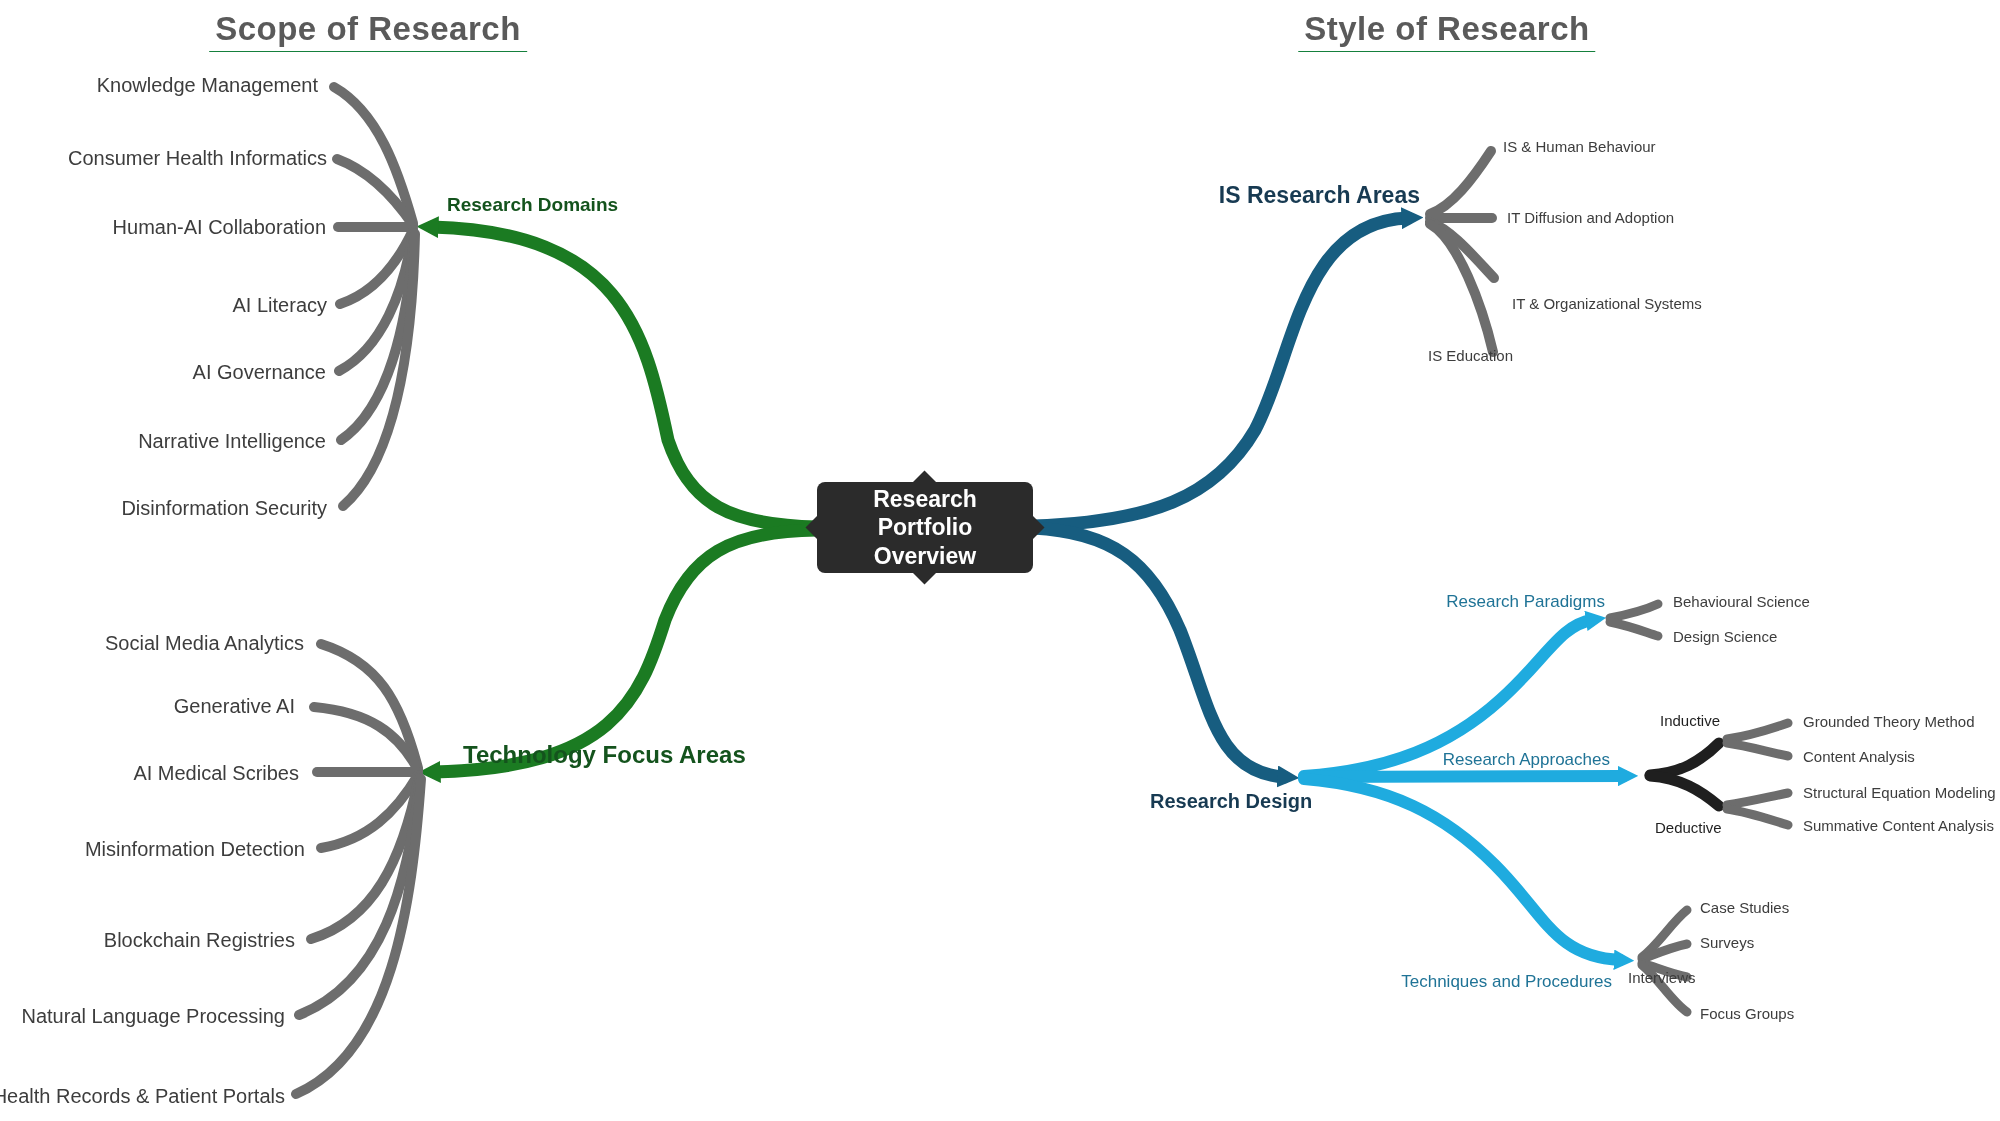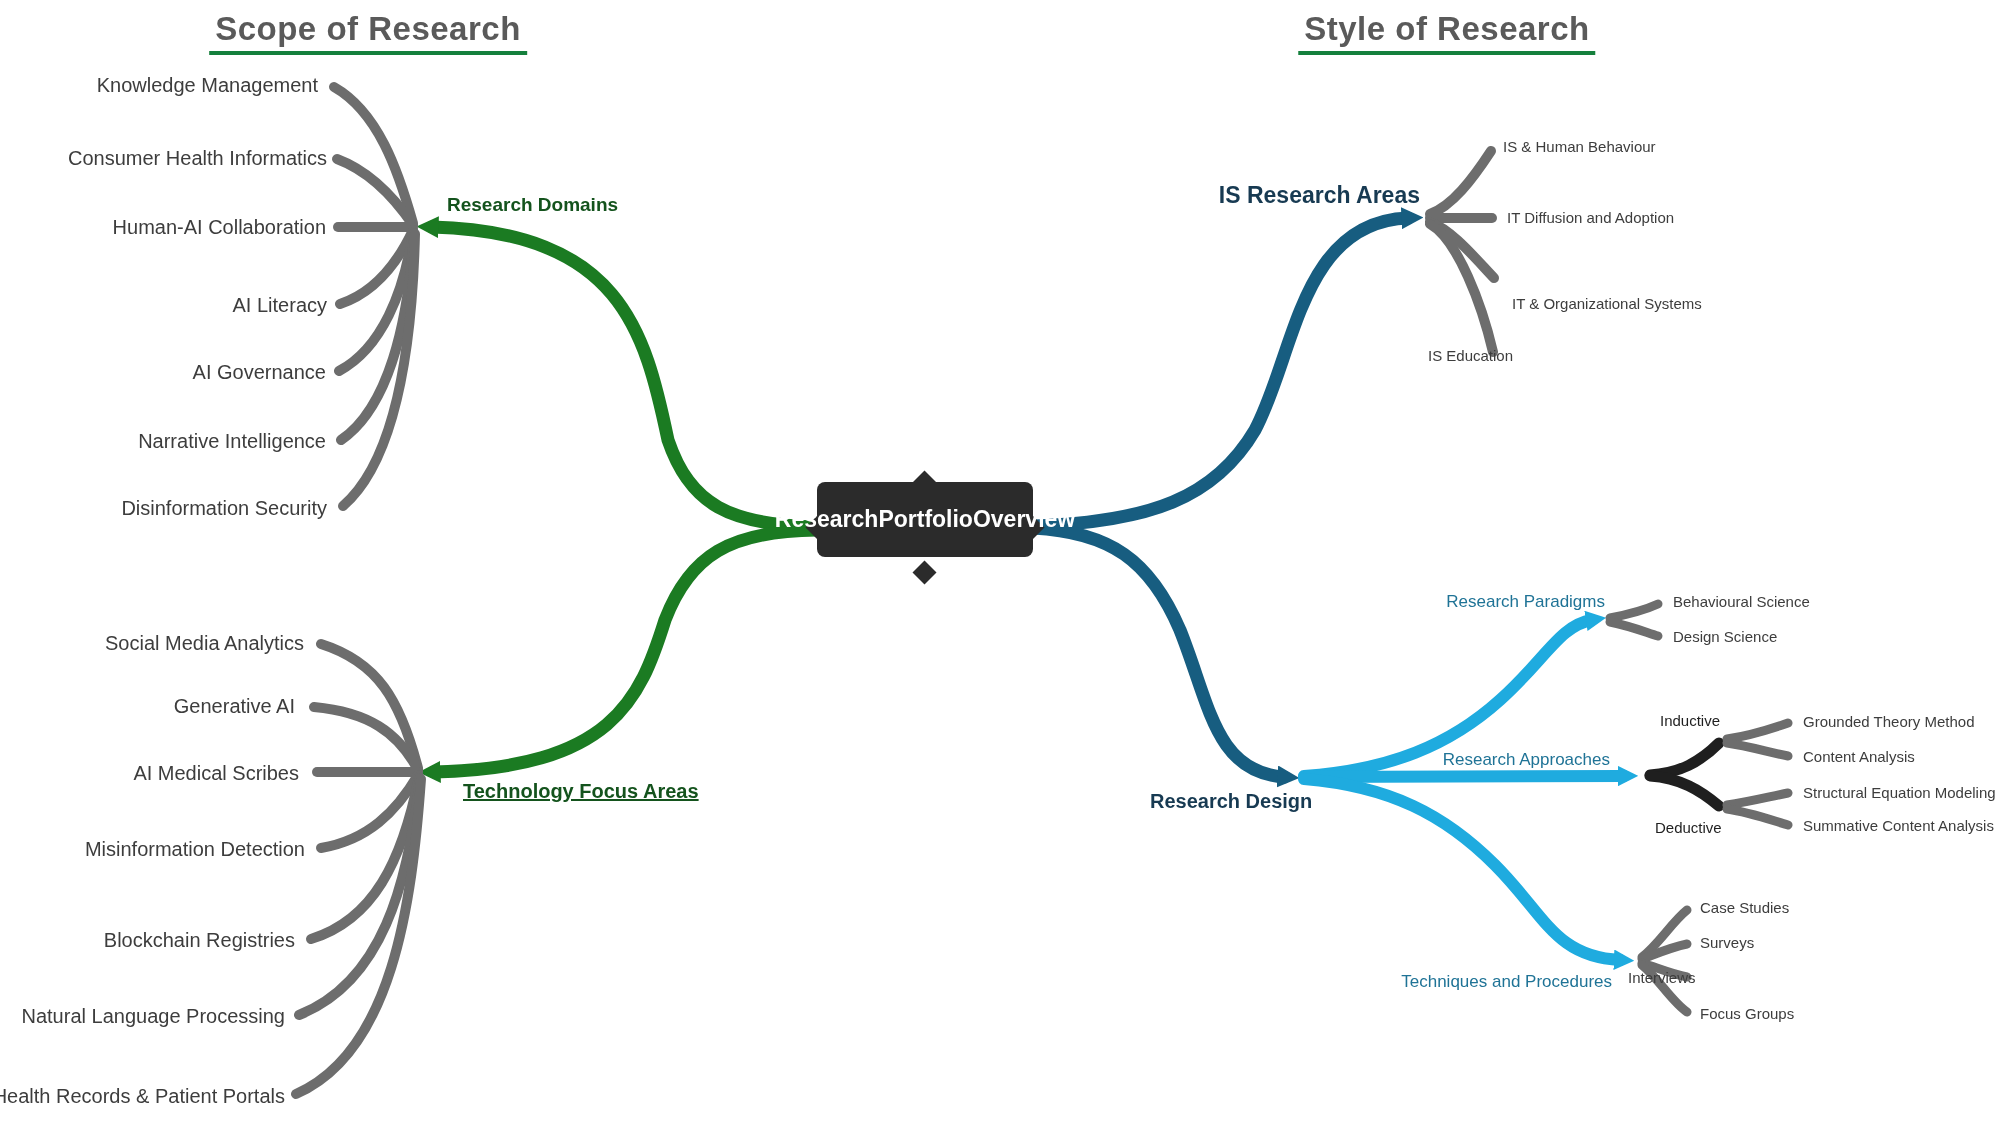--- a/index.html
+++ b/index.html
@@ -7,44 +7,44 @@
     position:relative; width:2000px; height:1121px; overflow:hidden;
     background:#ffffff;
     font-family:"Liberation Sans", sans-serif;
   }
   #branch-svg { position:absolute; left:0; top:0; width:2000px; height:1121px; }
 
   .heading {
     position:absolute; transform:translateX(-50%);
     font-size:33px; font-weight:bold; color:#5a5a5a;
     letter-spacing:0.5px; white-space:nowrap;
-    border-bottom:4px solid #15803d; padding:0 6px 3px 6px;
+    border-bottom:1px solid #15803d; padding:0 6px 3px 6px;
   }
 
   .leaf {
     position:absolute; transform:translateY(-50%);
     font-size:20px; color:#3d3d3d; white-space:nowrap; line-height:1.1;
   }
   .leaf.right-side { font-size:15px; }
   .leaf.align-right { text-align:right; }
 
   .branch-label {
     position:absolute; transform:translateY(-50%);
     font-weight:bold; white-space:nowrap; line-height:1.1;
   }
   .green-label  { color:#14531d; font-size:19px;text-align:center; }
   .navy-label   { color:#173a52; font-size:23px; }
   .navy-label.big { font-size:20px; }
   .teal-label   { color:#1f7396; font-size:17px; font-weight:normal; }
   .black-label  { color:#1f1f1f; font-size:15px; font-weight:normal; }
 
   #center-node {
-    position:absolute; left:817px; top:482px; width:216px; height:75px;
+    position:absolute; left:817px; top:482px; width:216px; height:91px;
     background:#2b2b2b; border-radius:8px;
-    display:flex; flex-direction:row; align-items:center; justify-content:center;
+    display:flex; flex-direction:column; align-items:center; justify-content:center;
     color:#ffffff; font-weight:bold; font-size:23px; line-height:1.22;
     text-align:center; z-index:3;
   }
   .node-point {
     position:absolute; width:17px; height:17px; background:#2b2b2b;
     transform:rotate(45deg); z-index:2;
   }
 </style>
 </head>
 <body>
@@ -138,21 +138,21 @@
   <span class="node-point" style="left:916px; top:564px;"></span>
   <span class="node-point" style="left:809px; top:519px;"></span>
   <span class="node-point" style="left:1024px; top:519px;"></span>
   <div id="center-node">
     <div>Research</div>
     <div>Portfolio</div>
     <div>Overview</div>
   </div>
 
   <div class="branch-label green-label" style="left:447px; top:205px;">Research Domains</div>
-  <div class="branch-label green-label" style="left:463px; top:791px; font-size:20px;text-decoration:underline;">Technology Focus Areas</div>
+  <div class="branch-label green-label" style="left:463px; top:755px; font-size:24px;">Technology Focus Areas</div>
   <div class="branch-label navy-label" style="right:580px; top:196px;">IS Research Areas</div>
   <div class="branch-label navy-label big" style="left:1150px; top:801px;">Research Design</div>
   <div class="branch-label teal-label" style="right:395px; top:602px;">Research Paradigms</div>
   <div class="branch-label teal-label" style="right:390px; top:760px;">Research Approaches</div>
   <div class="branch-label teal-label" style="right:388px; top:982px;">Techniques and Procedures</div>
   <div class="branch-label black-label" style="left:1660px; top:721px;">Inductive</div>
   <div class="branch-label black-label" style="left:1655px; top:828px;">Deductive</div>
 
   <div class="leaf align-right" style="right:1682px; top:85px;">Knowledge Management</div>
   <div class="leaf align-right" style="right:1673px; top:158px;">Consumer Health Informatics</div>

